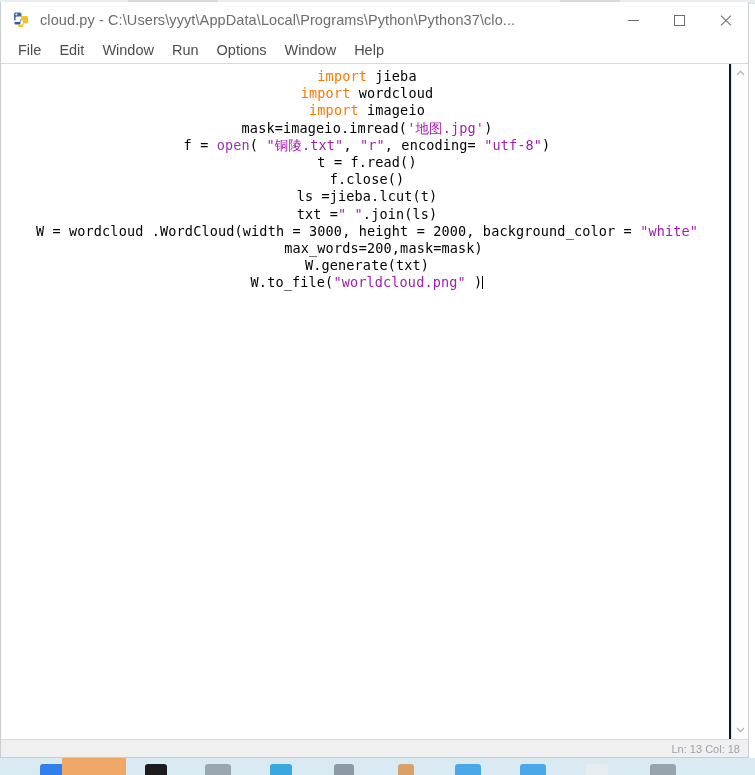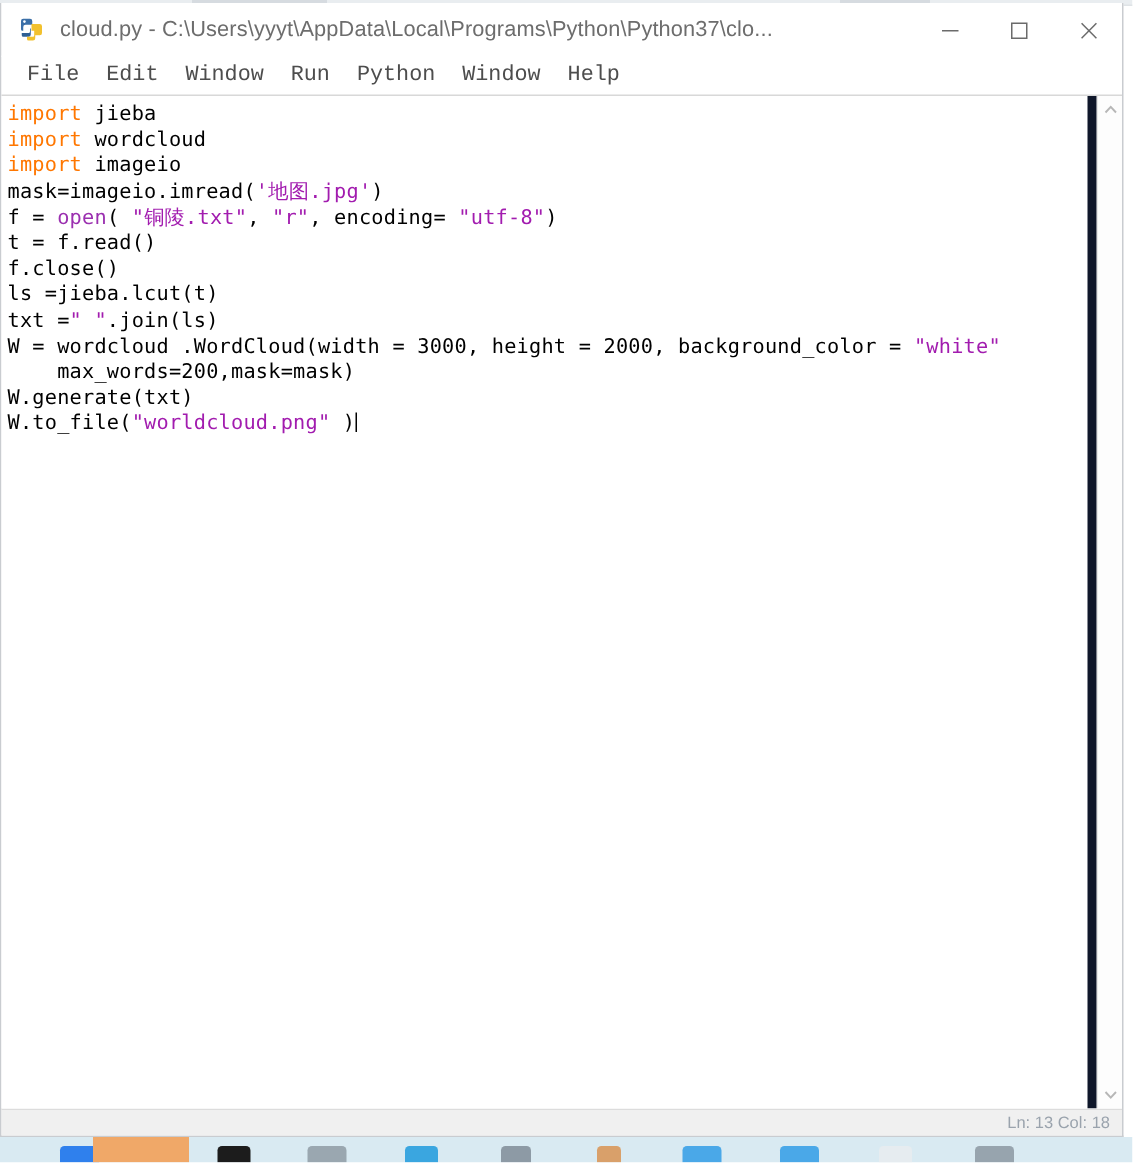--- a/index.html
+++ b/index.html
@@ -118,39 +118,40 @@
     display: flex;
     align-items: center;
     padding-left: 8px;
     border-bottom: 1px solid #d8d8d8;
   }
   .menu-item {
     font-size: 14.5px;
     color: #4d4d4d;
     padding: 2px 9px 3px 9px;
     white-space: nowrap;
-    font-family: Liberation Mono, monospace;
+    font-family: Liberation Sans, sans-serif;
   }
 
   
   .editor-wrap {
     position: relative;
     flex: 1 1 auto;
     display: flex;
     background: #ffffff;
     overflow: hidden;
   }
 
   .code-area {
     position: relative;
     flex: 1 1 auto;
     background: #ffffff;
     padding: 4px 0 0 4px;
     overflow: hidden;
-    border-right: 6px solid #0f172a;
+    border-right: 2px solid #0f172a;
+    text-align: center;
   }
 
   .code {
     font-family: "DejaVu Sans Mono", "Liberation Mono", monospace;
     font-size: 13.5px;
     line-height: 17.2px;
     white-space: pre;
     color: #000000;
     letter-spacing: 0.15px;
   }
@@ -268,21 +269,21 @@
           <span class="glyph-close"></span>
         </div>
       </div>
     </div>
 
     <div class="menubar">
       <div class="menu-item">File</div>
       <div class="menu-item">Edit</div>
       <div class="menu-item">Window</div>
       <div class="menu-item">Run</div>
-      <div class="menu-item">Python</div>
+      <div class="menu-item">Options</div>
       <div class="menu-item">Window</div>
       <div class="menu-item">Help</div>
     </div>
 
     <div class="editor-wrap">
 
       <div class="code-area">
         <div class="code" id="code-root"><div class="line"><span class="kw">import</span><span class="plain"> jieba</span></div><div class="line"><span class="kw">import</span><span class="plain"> wordcloud</span></div><div class="line"><span class="kw">import</span><span class="plain"> imageio</span></div><div class="line"><span class="plain">mask=imageio.imread(</span><span class="str">'地图.jpg'</span><span class="plain">)</span></div><div class="line"><span class="plain">f = </span><span class="builtin">open</span><span class="plain">( </span><span class="str">"铜陵.txt"</span><span class="plain">, </span><span class="str">"r"</span><span class="plain">, encoding= </span><span class="str">"utf-8"</span><span class="plain">)</span></div><div class="line"><span class="plain">t = f.read()</span></div><div class="line"><span class="plain">f.close()</span></div><div class="line"><span class="plain">ls =jieba.lcut(t)</span></div><div class="line"><span class="plain">txt =</span><span class="str">" "</span><span class="plain">.join(ls)</span></div><div class="line"><span class="plain">W = wordcloud .WordCloud(width = 3000, height = 2000, background_color = </span><span class="str">"white"</span></div><div class="line"><span class="plain">    max_words=200,mask=mask)</span></div><div class="line"><span class="plain">W.generate(txt)</span></div><div class="line"><span class="plain">W.to_file(</span><span class="str">"worldcloud.png"</span><span class="plain"> )</span><span class="caret"></span></div></div>
       </div>
 

